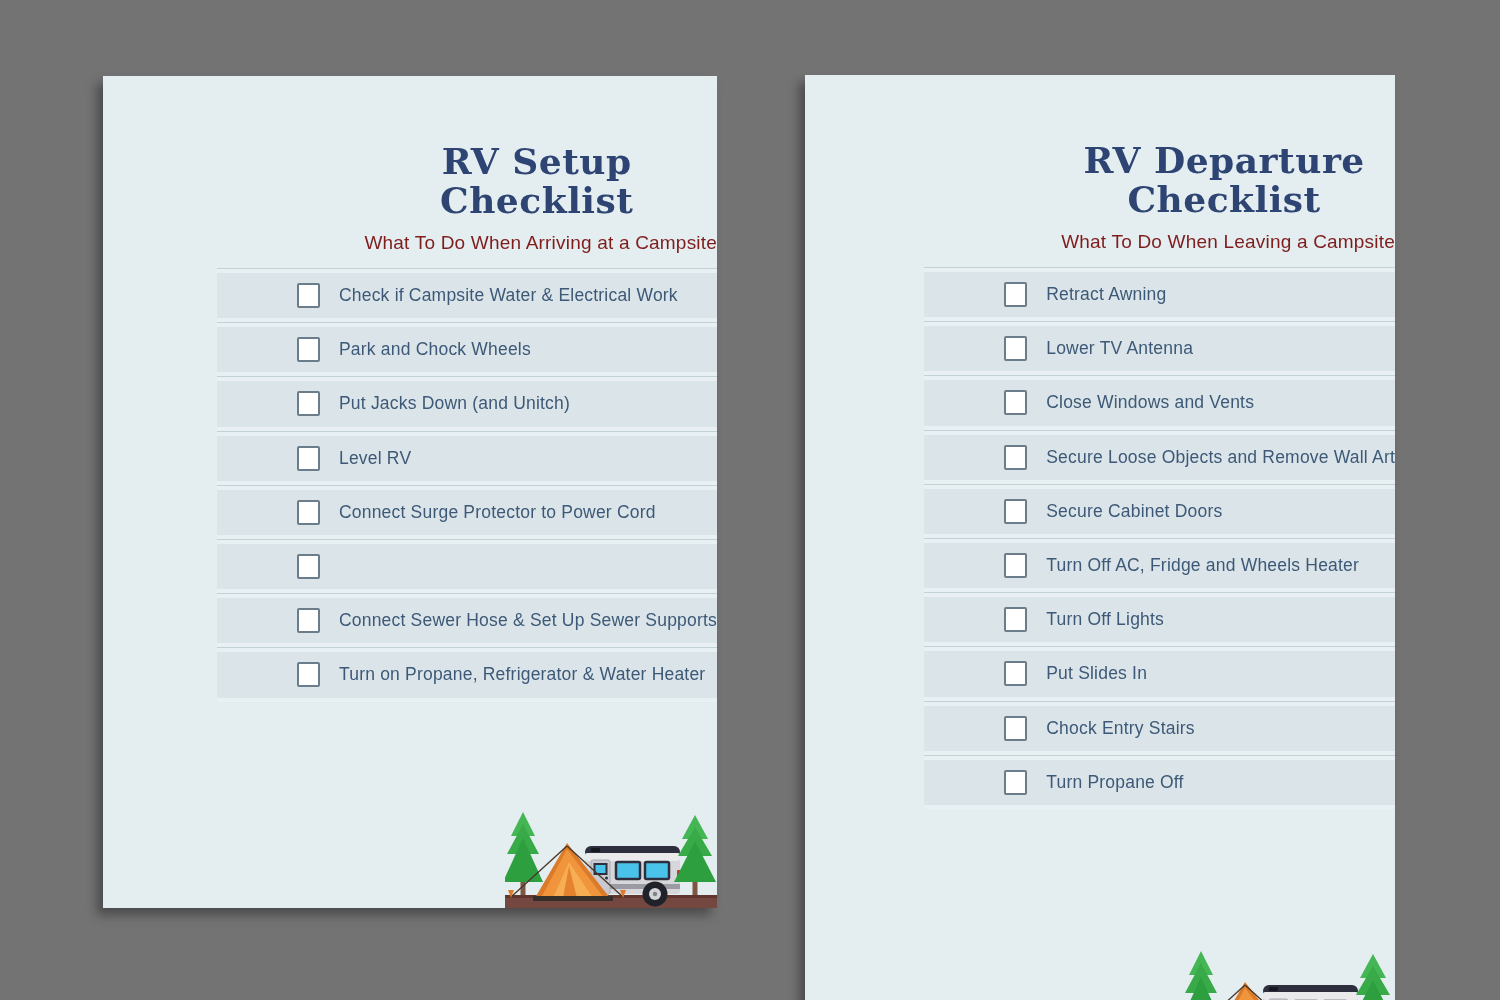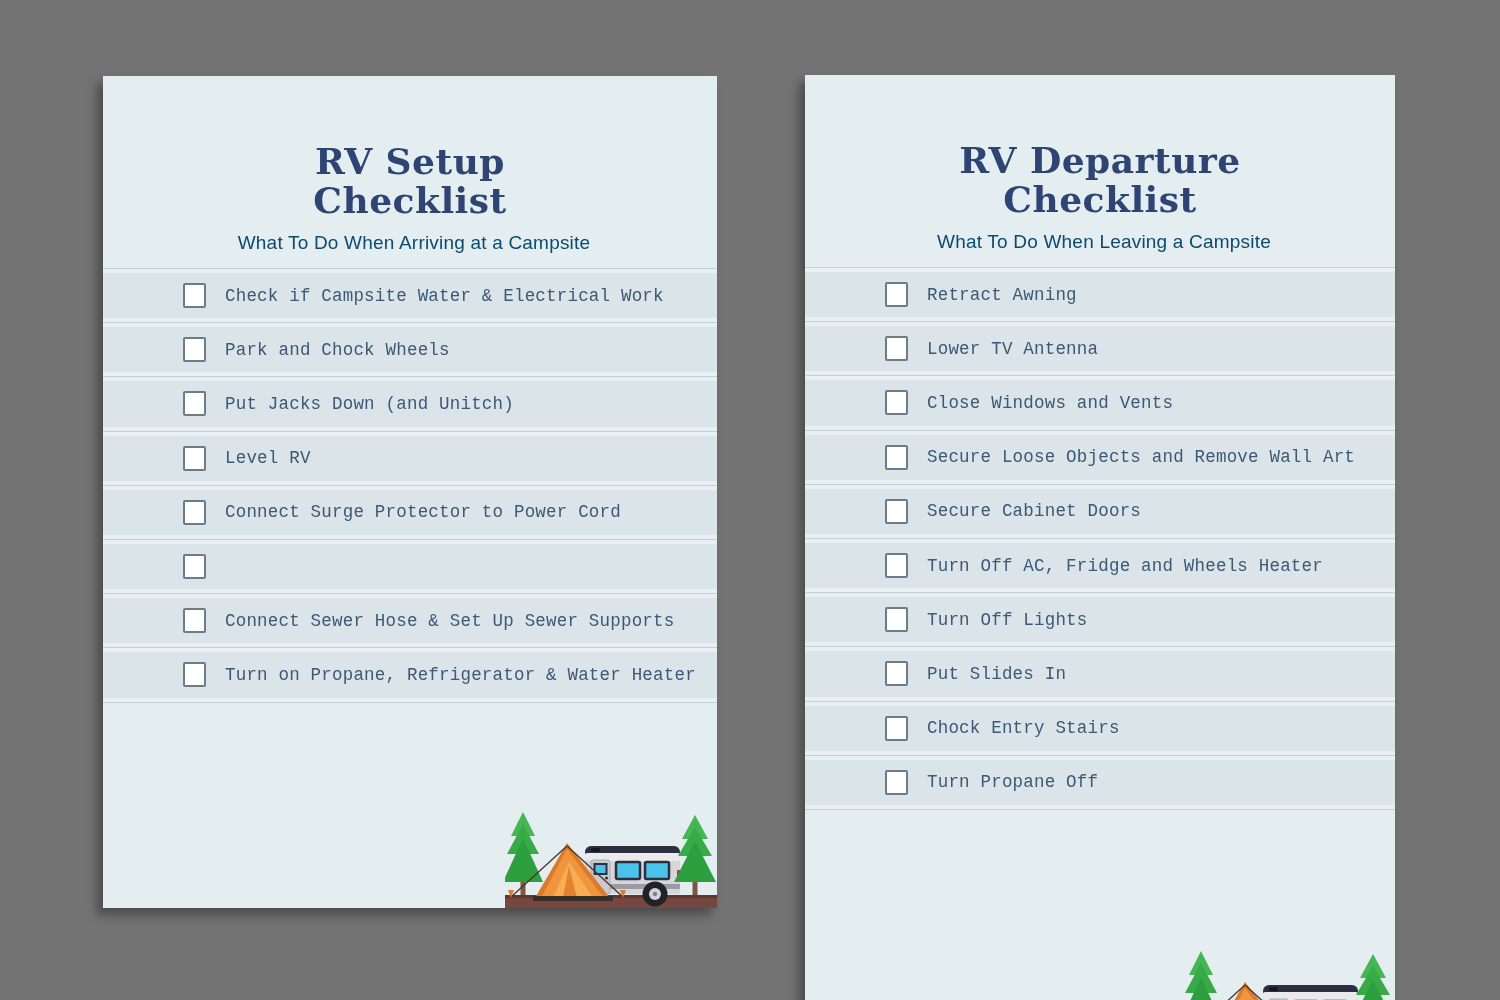--- a/index.html
+++ b/index.html
@@ -5,20 +5,21 @@
   * { margin: 0; padding: 0; box-sizing: border-box; }
   html, body { width: 1500px; height: 1000px; overflow: hidden; }
   body { background: #737373; font-family: "Liberation Sans", sans-serif; position: relative; }
 
   .card {
     position: absolute;
     background: #e4edf0;
     box-shadow: -6px 7px 10px rgba(0,0,0,0.35);
     display: flex;
     flex-direction: column;
+    align-items: flex-end;
   }
   .card-left  { left: 103px; top: 76px; width: 614px; height: 832px; }
   .card-right { left: 805px; top: 75px; width: 590px; height: 972px; }
 
   .card-header {
     height: 192px;
     flex: 0 0 192px;
     display: flex;
     flex-direction: column;
     align-items: center;
@@ -32,40 +33,39 @@
     font-size: 36px;
     line-height: 1.08;
     color: #2e4574;
     letter-spacing: 0.5px;
   }
   .card-title span { display: block; }
   .card-subtitle {
     margin-top: 12px;
     font-size: 19px;
     font-weight: 500;
-    color: #0c4a6e;
+    color: #7f1d1d;
     letter-spacing: 0.2px;
     margin-left: 8px;
   }
 
   .checklist {
     list-style: none;
     flex: 0 0 auto;
   }
   .checklist li {
     height: 54.2px;
     border-top: 1px solid #c2d1d8;
     background: linear-gradient(to bottom,
       #e9f0f3 0px, #e9f0f3 4px,
       #dbe5e9 4px, #dbe5e9 calc(100% - 4px),
       #e9f0f3 calc(100% - 4px), #e9f0f3 100%);
     display: flex;
     align-items: center;
     padding-left: 80px;
-    font-family: Liberation Mono, monospace;
   }
   .checkbox {
     width: 23px;
     height: 25px;
     flex: 0 0 23px;
     background: #ffffff;
     border: 2px solid #6b7c8a;
     border-radius: 2px;
     margin-right: 19px;
     cursor: pointer;

